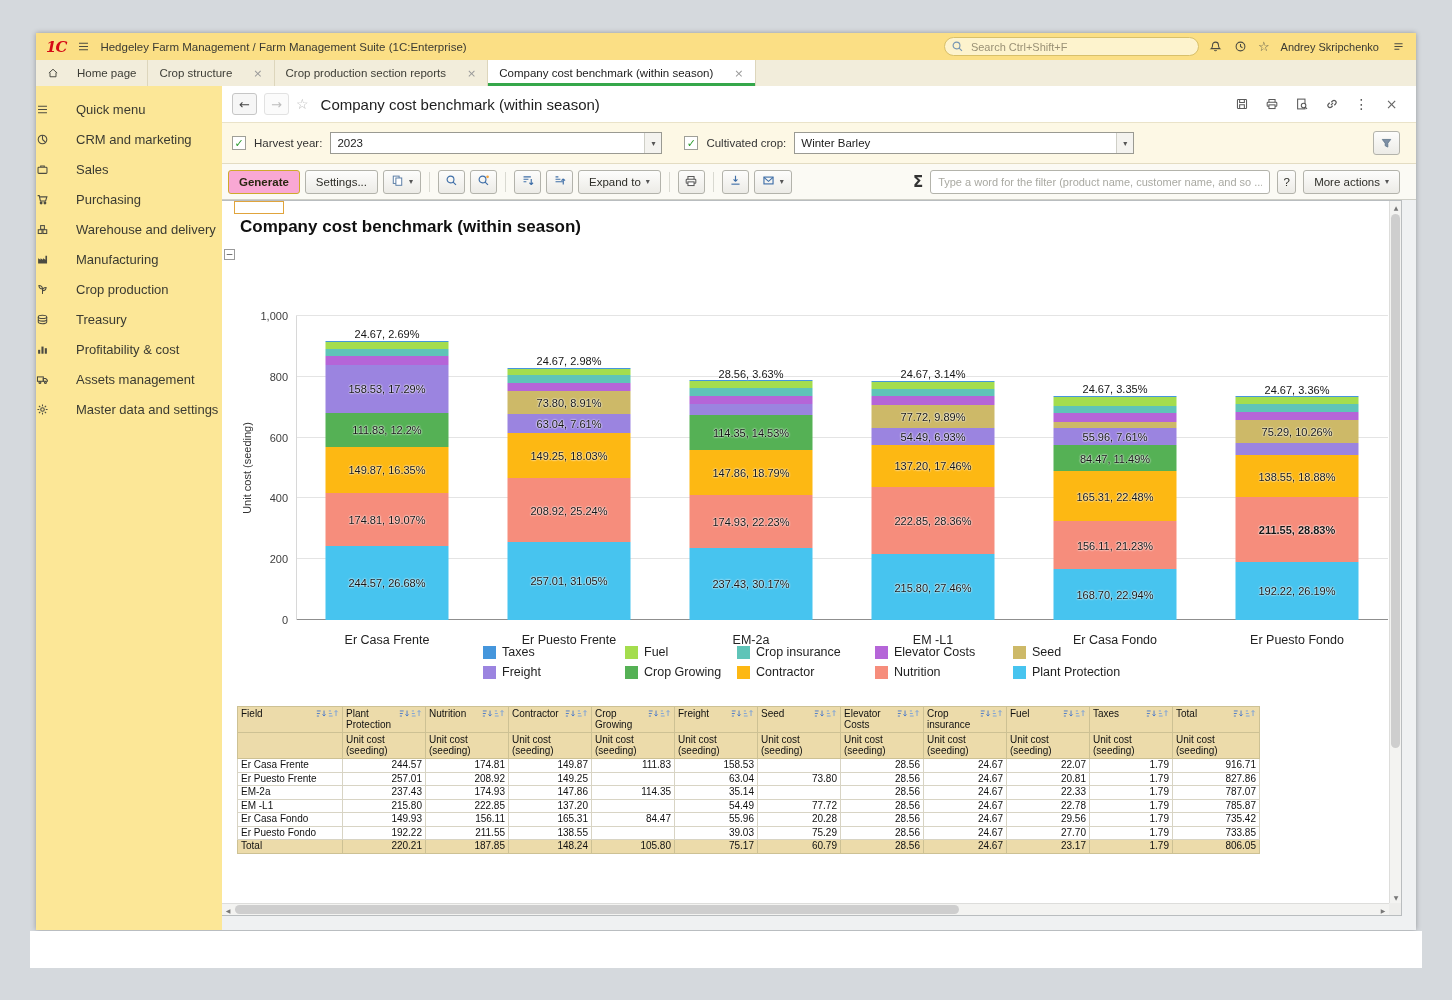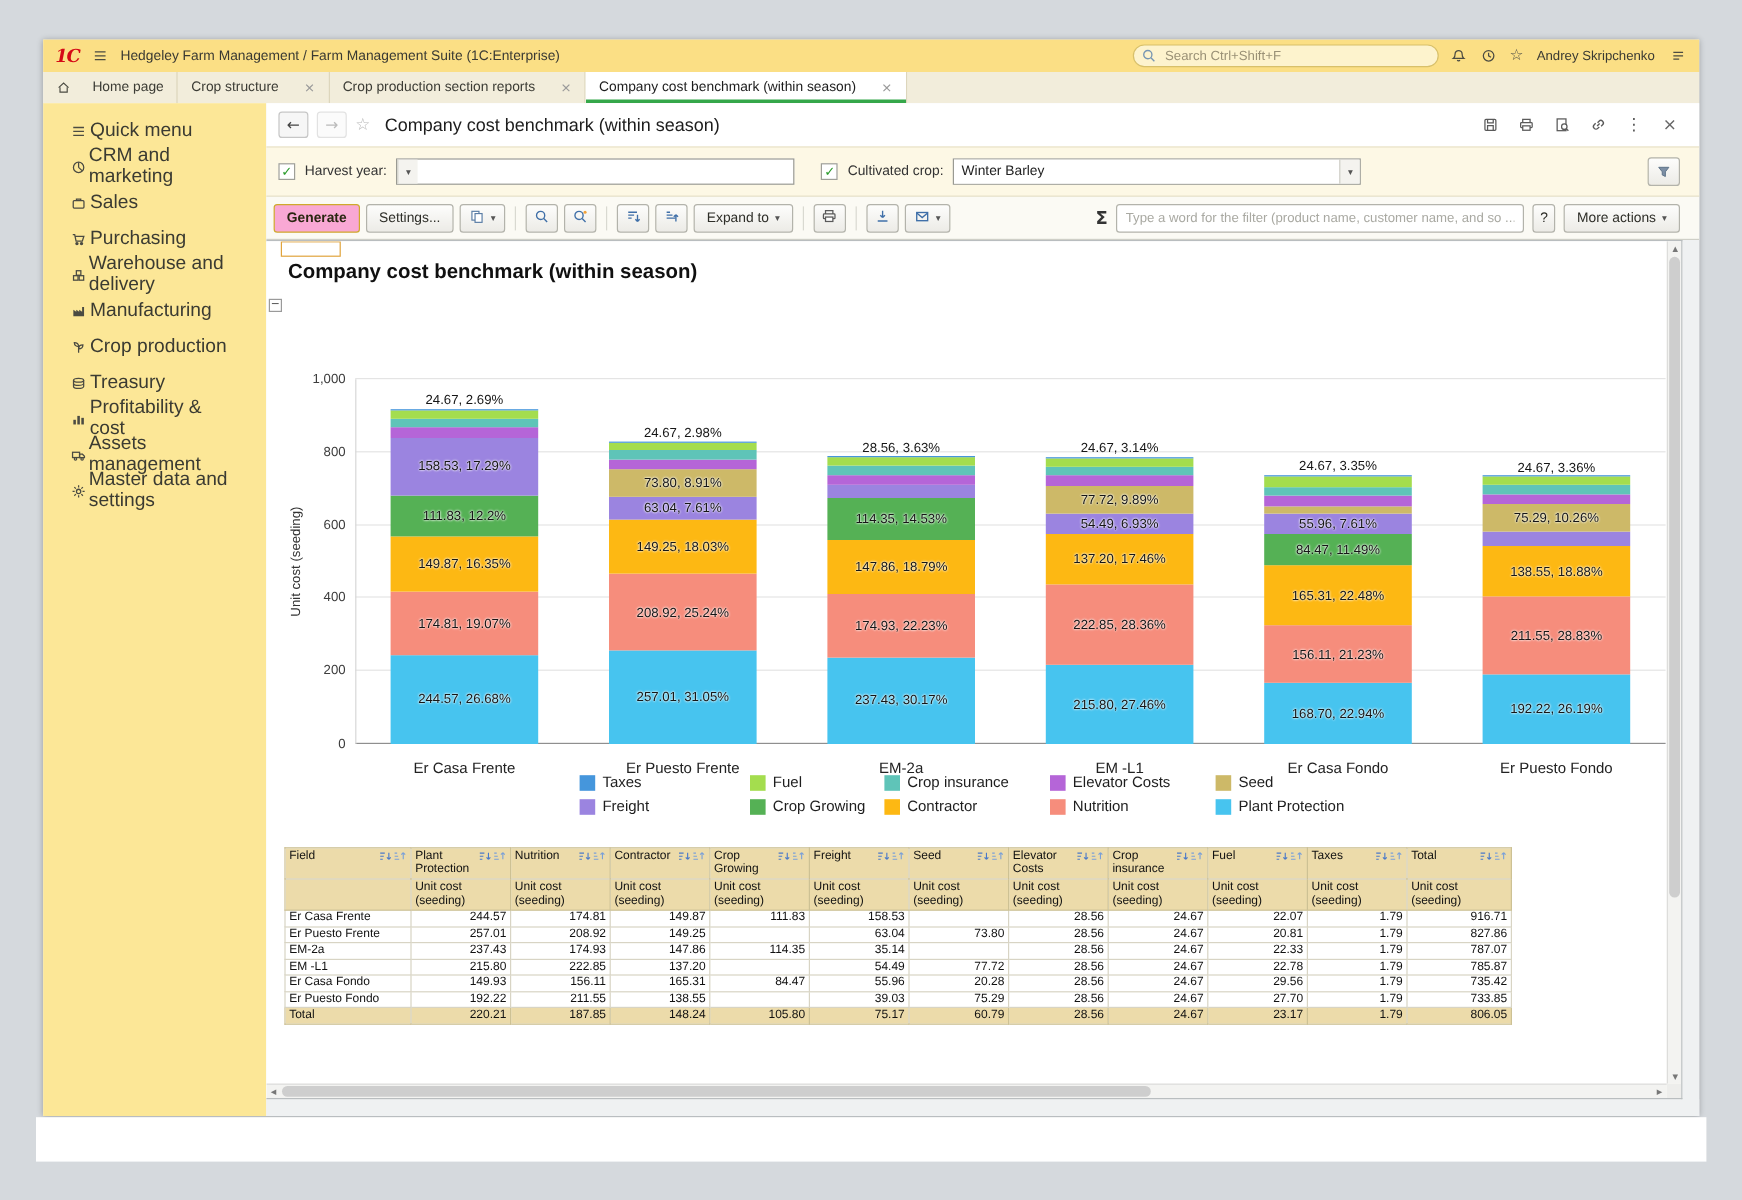--- a/index.html
+++ b/index.html
@@ -23,21 +23,21 @@
   
   .tabbar { height:26px; background:#f2eddb; display:flex; align-items:stretch; font-size:11.5px; color:#3c3c35; }
   .tab { display:flex; align-items:center; gap:18px; padding:0 11px; border-right:1px solid #ddd6bc; cursor:default; white-space:nowrap; }
   .tab.active { background:#fff; box-shadow:inset 0 -3px 0 #35a74a; color:#1c1c1c; }
   .tab .x { color:#999; font-size:11px; margin-left:3px; font-family:"DejaVu Sans",sans-serif; }
   .tab-ic { display:flex; align-items:center; }
 
   
   .bodyrow { display:flex; height:844px; }
   .sidebar { width:186px; background:#fce797; padding-top:8px; flex:none; }
-  .side-item { height:30px; display:flex; align-items:center; gap:2px; padding:0 23px; font-size:16px; color:#3b3b32; cursor:default; }
+  .side-item { height:30px; display:flex; align-items:center; gap:26px; padding:0 0; font-size:13px; color:#3b3b32; cursor:default; }
   .side-ic { display:flex; align-items:center; width:14px; }
 
   .main { flex:1; min-width:0; display:flex; flex-direction:column; background:#eff1f2; }
 
   .win-header { height:36px; background:#fff; display:flex; align-items:center; padding:0 16px 0 10px; gap:7px; }
   .nav-btn { width:25px; height:22px; display:flex; align-items:center; justify-content:center; border:1px solid #c6c6c6; border-radius:3px; background:#f6f6f6; font-size:13px; color:#444; font-family:"DejaVu Sans",sans-serif; }
   .nav-btn.disabled { color:#bcbcbc; background:#fbfbfb; border-color:#e2e2e2; }
   .win-star { color:#b9b9b9; font-size:14px; font-family:"DejaVu Sans",sans-serif; }
   .win-title { font-size:15px; color:#1d1d1d; margin-left:5px; white-space:nowrap; }
   .win-icons { margin-left:auto; display:flex; gap:13px; align-items:center; }
@@ -319,20 +319,21 @@
             </span>
           <span class="w-ic kebab">⋮</span>
           <span class="w-ic close">×</span>
         </span>
       </div>
 
       <div class="filter-bar">
         <span class="checkbox">✓</span>
         <span>Harvest year:</span>
         <span class="field" style="width:332px">
+          <input value="2023" style="">
           <span class="dd-btn">▾</span>
         </span>
         <span class="checkbox" style="margin-left:14px">✓</span>
         <span>Cultivated crop:</span>
         <span class="field" style="width:340px">
           <input value="Winter Barley" style="">
           <span class="dd-btn">▾</span>
         </span>
         <span class="btn iconb" style="margin-left:auto">
             <span class="tb-ic">
@@ -539,21 +540,21 @@
                   <div class="seg" style="bottom: 164.865px; height: 11.8651px; background: rgb(155, 132, 224);"></div>
                   <div class="seg" style="bottom: 176.73px; height: 22.8882px; background: rgb(205, 185, 104);"></div>
                   <div class="seg" style="bottom: 199.619px; height: 8.68224px; background: rgb(181, 101, 216);"></div>
                   <div class="seg" style="bottom: 208.301px; height: 7.49968px; background: rgb(95, 196, 184);"></div>
                   <div class="seg" style="bottom: 215.8px; height: 6.74576px; background: rgb(164, 221, 78);"></div>
                   <div class="seg" style="bottom: 222.546px; height: 1px; background: rgb(69, 150, 220);"></div>
                 </div>
                 <div class="bar-label" style="bottom: 224.09px;">24.67, 3.36%</div>
                 <div class="bar-label" style="bottom: 181.674px;">75.29, 10.26%</div>
                 <div class="bar-label" style="bottom: 137.306px;">138.55, 18.88%</div>
-                <div class="bar-label" style="bottom: 84.0905px;">211.55, 28.83%</div>
+                <div class="bar-label" style="bottom: 84.0905px; font-weight: bold;">211.55, 28.83%</div>
                 <div class="bar-label" style="bottom: 22.7174px;">192.22, 26.19%</div>
                 <div class="cat-label">Er Puesto Fondo</div>
               </div>
             </div>
           <div class="legend" id="legend">
               <div class="leg-item">
                 <span class="swatch" style="background: rgb(69, 150, 220);"></span>
                 <span>Taxes</span>
               </div>
               <div class="leg-item">

